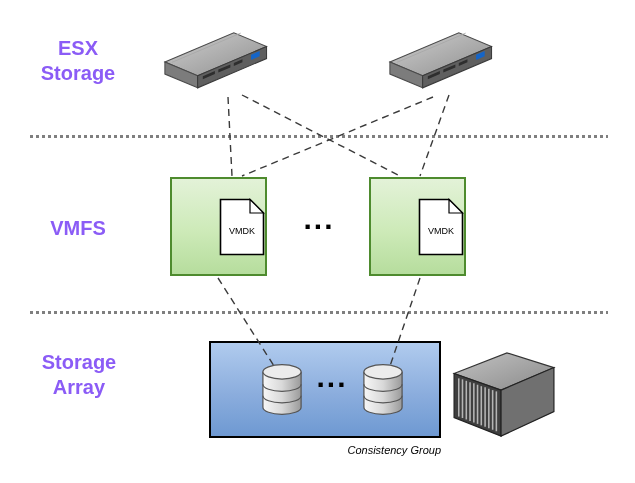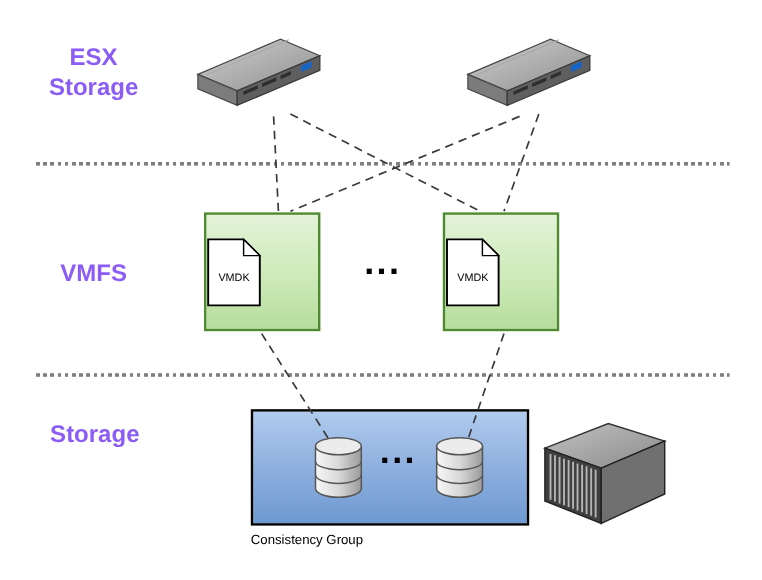--- a/index.html
+++ b/index.html
@@ -43,21 +43,21 @@
     z-index: 1;
   }
   .vmfs-box {
     position: absolute;
     width: 97px;
     height: 99px;
     border: 2px solid #4e8b2e;
     background: linear-gradient(to bottom, #e3f2d8 0%, #cdeab8 55%, #b6dd9d 100%);
     display: flex;
     align-items: center;
-    justify-content: flex-start;
+    justify-content: flex-end;
     z-index: 2;
   }
   .cg-box {
     position: absolute;
     left: 209px;
     top: 341px;
     width: 232px;
     height: 97px;
     border: 2px solid #000000;
     background: linear-gradient(to bottom, #b0cbee 0%, #8baddd 55%, #6e99d2 100%);
@@ -70,24 +70,25 @@
     color: #000;
     text-align: center;
     letter-spacing: 2px;
     z-index: 3;
   }
   .cg-caption {
     position: absolute;
     left: 209px;
     top: 444px;
     width: 232px;
-    text-align: left;
+    text-align: right;
     font-size: 11px;
     color: #000;
     z-index: 2;
+    font-style: italic;
   }
 </style>
 </head>
 <body>
 
 <div class="canvas">
 
   <svg class="connectors" width="635" height="483" viewBox="0 0 635 483">
     <g stroke="#3a3a3a" stroke-width="1.4" stroke-dasharray="7 5" fill="none">
       <line x1="228" y1="97" x2="232" y2="176"></line>
@@ -155,20 +156,21 @@
       <path d="M1.5,1.5 L31,1.5 L44.5,15 L44.5,56.5 L1.5,56.5 Z" fill="#ffffff" stroke="#000000" stroke-width="1.6"></path>
       <path d="M31,1.5 L31,15 L44.5,15 Z" fill="#ffffff" stroke="#000000" stroke-width="1.2"></path>
       <text x="23" y="36" text-anchor="middle" font-size="9" fill="#000" font-family="Liberation Sans, sans-serif">VMDK</text>
     </svg>
   </div>
 
   <div class="divider" style="top:311px;"></div>
 
   <div class="layer-label" style="left:24px; top:350px; width:110px;text-align:center;">
     <div>Storage</div>
+    <div>Array</div>
   </div>
 
   <div class="cg-box"></div>
 
   <div class="icon-wrap" style="left:261px; top:363px;">
     <svg width="42" height="54" viewBox="0 0 44 56">
       <defs>
         <linearGradient id="cylBody" x1="0" y1="0" x2="1" y2="0">
           <stop offset="0" stop-color="#f7f7f7"></stop>
             <stop offset="0.5" stop-color="#d9d9d9"></stop>

